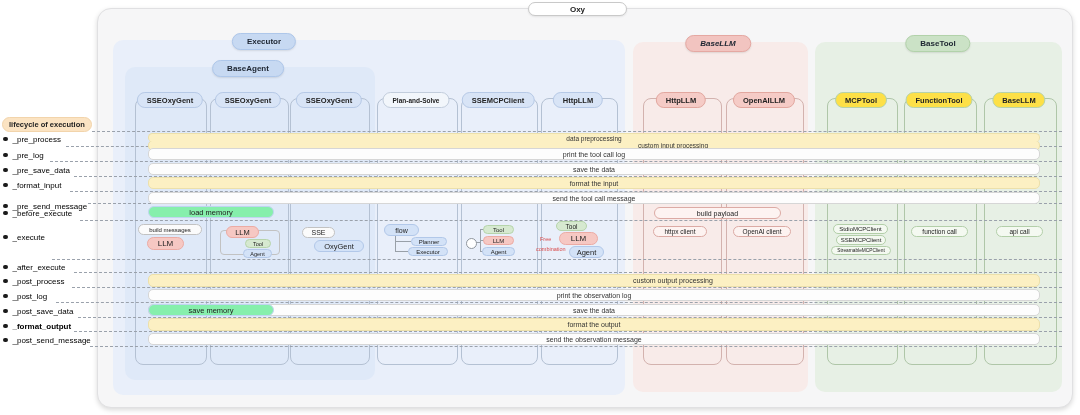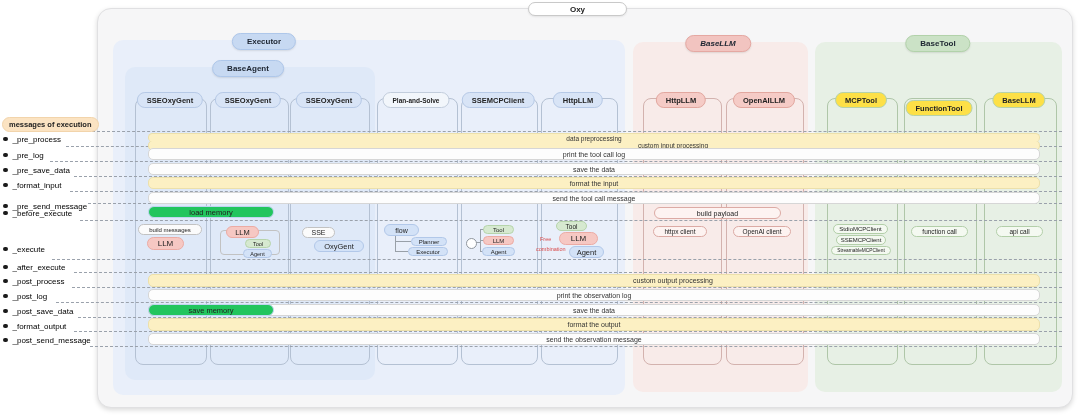--- a/index.html
+++ b/index.html
@@ -50,21 +50,21 @@
     font-size:8px;font-weight:500;color:#000;white-space:nowrap;z-index:6;}
   .dot{width:4.5px;height:4.5px;border-radius:50%;background:#1a1a1a;flex:0 0 auto;}
   .life-pill{background:#fbe3c2;border:1px solid #f2d4ab;border-radius:8px;padding:2px 6px;
     font-size:7.5px;font-weight:700;color:#222;z-index:6;white-space:nowrap;}
   
   .node{position:absolute;border-radius:999px;z-index:6;display:flex;align-items:center;
     justify-content:center;white-space:nowrap;color:#222;box-sizing:border-box;}
   .n-pink{background:#f6c8c3;border:1px solid #ecab a4;}
   .n-pink{background:#f6c8c3;border:1px solid #ecaba4;}
   .n-blue{background:#d3e2f7;border:1px solid #b2c8e9;}
-  .n-blue2{background:#22c55e;border:1px solid #c0d5f0;}
+  .n-blue2{background:#86efac;border:1px solid #c0d5f0;}
   .n-green{background:#d6e9d0;border:1px solid #b6d4ab;}
   .n-white{background:#fbfbfb;border:1px solid #c2c2c2;}
   .n-lpink{background:#fdf3f1;border:1px solid #dcaaa4;}
   .n-lgreen{background:#f4f9f1;border:1px solid #b3cfa9;}
   .ln{position:absolute;z-index:5;}
   .vln{border-left:1px solid #99a0a8;width:0;}
   .hln{border-top:1px solid #99a0a8;height:0;}
   .circ{position:absolute;width:9px;height:9px;border:1px solid #8f969e;border-radius:50%;
     background:#fff;z-index:6;}
   .redtxt{position:absolute;font-size:5.5px;color:#d94a4a;z-index:7;white-space:nowrap;}
@@ -130,21 +130,21 @@
     </div>
   <div class="col-pill cp-pink" style="left:681px;">
       <span>HttpLLM</span>
     </div>
   <div class="col-pill cp-pink" style="left:764px;">
       <span>OpenAILLM</span>
     </div>
   <div class="col-pill cp-green" style="left:861px;">
       <span>MCPTool</span>
     </div>
-  <div class="col-pill cp-green" style="left:939px;margin-top:8px;">
+  <div class="col-pill cp-green" style="left:939px;">
       <span>FunctionTool</span>
     </div>
   <div class="col-pill cp-green" style="left:1019px;">
       <span>BaseLLM</span>
     </div>
 
   <div class="dash" style="left:92px;top:131px;width:970px;"></div>
   <div class="dash" style="left:66px;top:146px;width:996px;"></div>
   <div class="dash" style="left:50px;top:161px;width:1012px;"></div>
   <div class="dash" style="left:74px;top:176px;width:988px;"></div>
@@ -153,21 +153,21 @@
   <div class="dash" style="left:80px;top:220px;width:982px;"></div>
   <div class="dash" style="left:52px;top:259px;width:1010px;"></div>
   <div class="dash" style="left:74px;top:272px;width:988px;"></div>
   <div class="dash" style="left:72px;top:287px;width:990px;"></div>
   <div class="dash" style="left:56px;top:302px;width:1006px;"></div>
   <div class="dash" style="left:78px;top:317px;width:984px;"></div>
   <div class="dash" style="left:74px;top:331px;width:988px;"></div>
   <div class="dash" style="left:90px;top:346px;width:972px;"></div>
 
   <div class="abs life-pill" style="left:2px;top:117px;">
-    <span>messages of execution</span>
+    <span>lifecycle of execution</span>
   </div>
   <div class="phase" style="top:133px;text-align:center;">
       <span class="dot"></span>
       <span>_pre_process</span>
     </div>
   <div class="phase" style="top:149px;">
       <span class="dot"></span>
       <span>_pre_log</span>
     </div>
   <div class="phase" style="top:164px;">
@@ -179,41 +179,41 @@
       <span>_format_input</span>
     </div>
   <div class="phase" style="top:192px;margin-top:8px;">
       <span class="dot"></span>
       <span>_pre_send_message</span>
     </div>
   <div class="phase" style="top:207px;">
       <span class="dot"></span>
       <span>_before_execute</span>
     </div>
-  <div class="phase" style="top:243px;">
+  <div class="phase" style="top:231px;">
       <span class="dot"></span>
       <span>_execute</span>
     </div>
   <div class="phase" style="top:261px;">
       <span class="dot"></span>
       <span>_after_execute</span>
     </div>
   <div class="phase" style="top:275px;">
       <span class="dot"></span>
       <span>_post_process</span>
     </div>
   <div class="phase" style="top:290px;">
       <span class="dot"></span>
       <span>_post_log</span>
     </div>
   <div class="phase" style="top:305px;">
       <span class="dot"></span>
       <span>_post_save_data</span>
     </div>
-  <div class="phase" style="top:320px;">
+  <div class="phase" style="top:320px;font-weight:bold;">
       <span class="dot"></span>
       <span>_format_output</span>
     </div>
   <div class="phase" style="top:334px;">
       <span class="dot"></span>
       <span>_post_send_message</span>
     </div>
 
   <div class="bar bar-yellow" style="top:140px;height:9px;font-size:6.5px;z-index:5;">
     <span class="bar-offset" style="padding-left:158px;">custom input processing</span>

